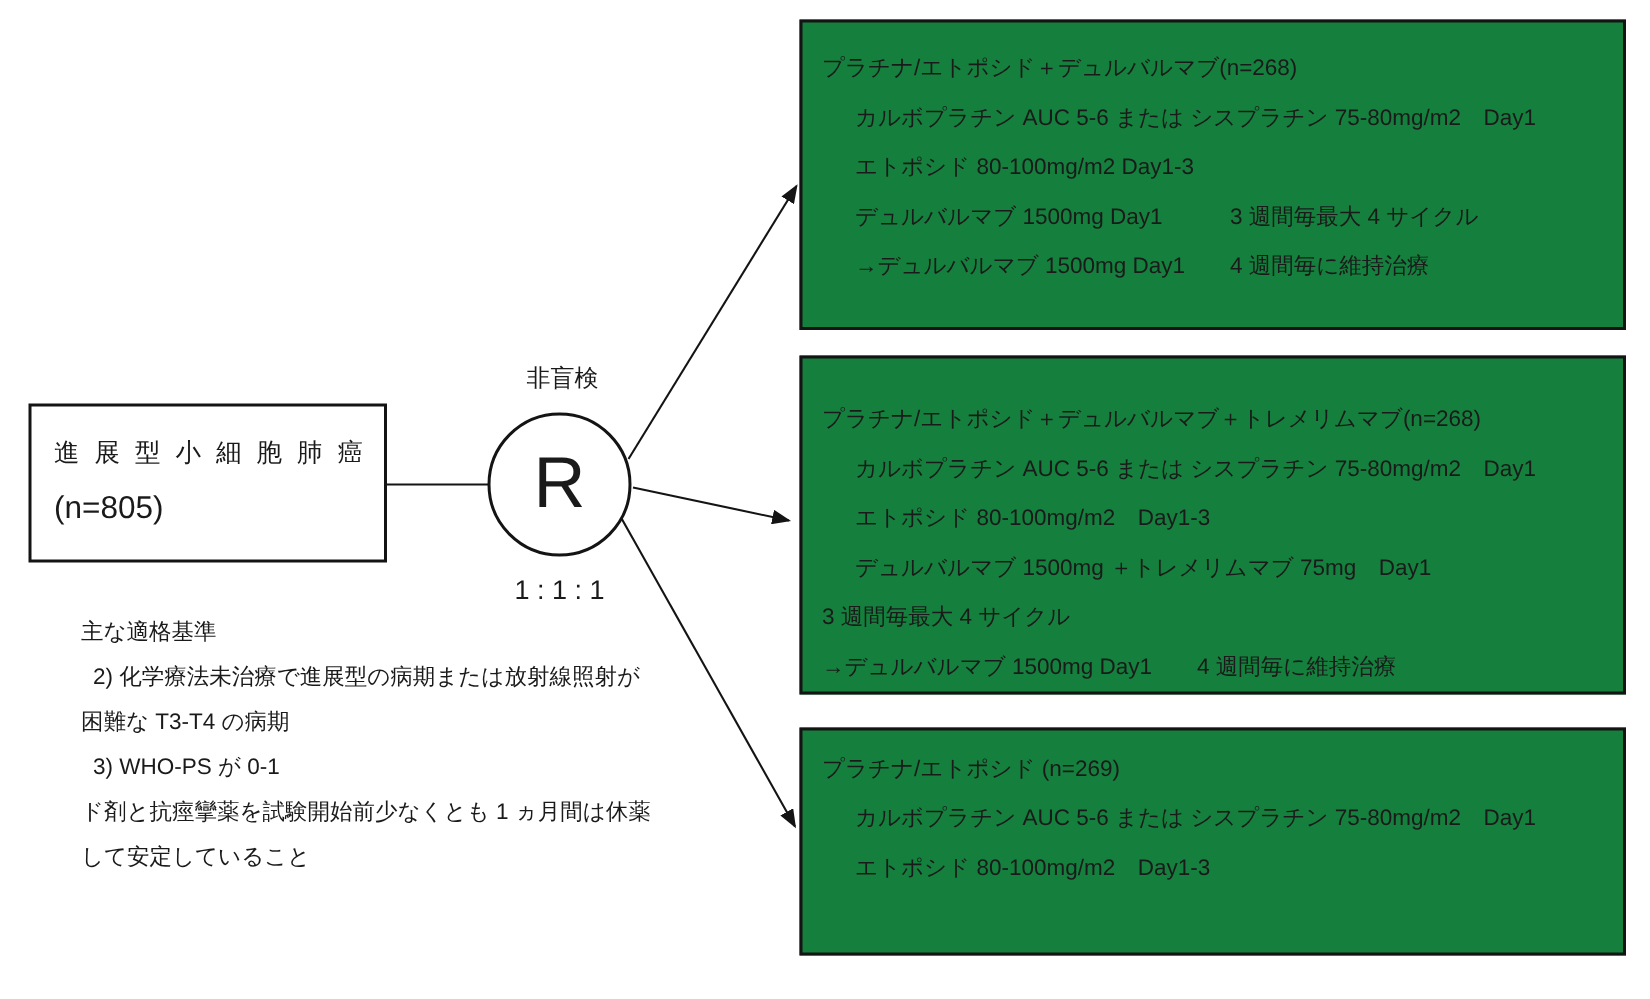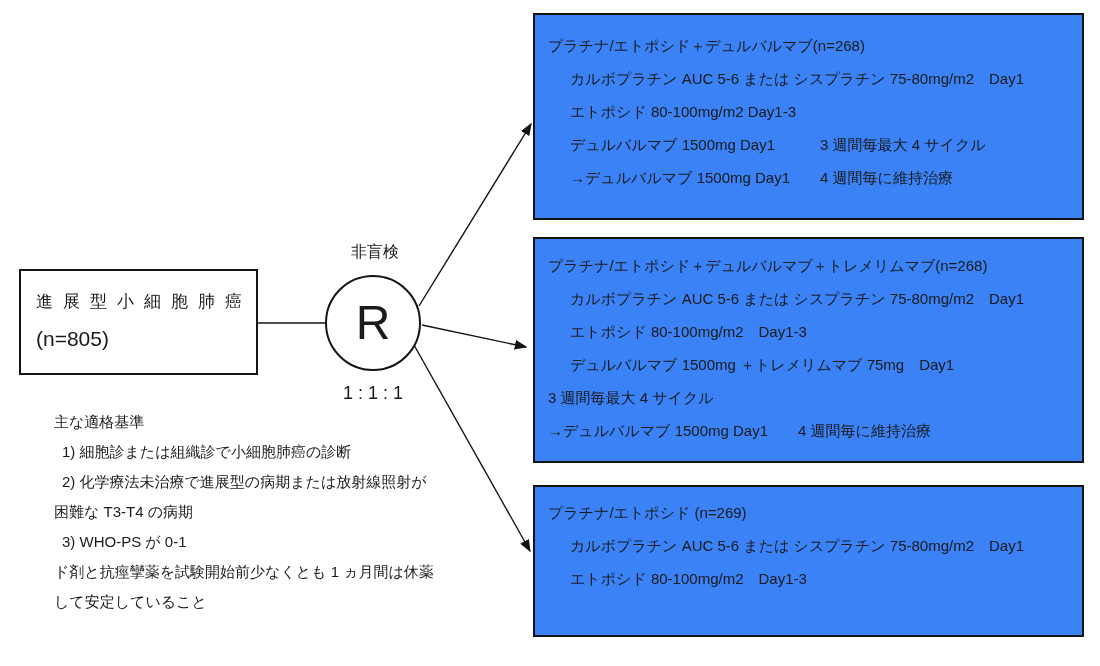--- a/index.html
+++ b/index.html
@@ -46,27 +46,27 @@
   .eligibility {
     position:absolute; left:54px; top:407px; width:480px;
     font-size:15px; line-height:30px;
   }
   .eligibility .num { padding-left:8px; }
   .eligibility div { white-space:nowrap; }
 
   
   .arm-box {
     position:absolute; left:533px; width:551px;
-    border:2px solid #141414; background:#3b82f6;
+    border:2px solid #141414; background:#15803d;
     font-size:15px; line-height:33px;
   }
   .arm-box .line { white-space:nowrap; padding-left:13px; }
   .arm-box .line.indent { padding-left:35px; }
   .arm-top    { top:13px;  height:207px; padding-top:14px; }
-  .arm-middle { top:237px; height:226px; padding-top:10px; }
+  .arm-middle { top:237px; height:226px; padding-top:24px; }
   .arm-bottom { top:485px; height:152px; padding-top:9px; }
 </style>
 </head>
 <body>
 
 <div id="canvas">
 
   <svg id="flow-svg" viewBox="0 0 1100 666" xmlns="http://www.w3.org/2000/svg">
     <defs>
       <marker id="arrowhead" markerWidth="9" markerHeight="7" refX="8" refY="3.5" orient="auto">
@@ -85,21 +85,20 @@
   </div>
 
   <div class="rand-label">非盲検</div>
   <div class="rand-circle">
     <span class="rand-symbol">R</span>
   </div>
   <div class="rand-ratio">1 : 1 : 1</div>
 
   <div class="eligibility">
     <div>主な適格基準</div>
-    <div class="num">1) 細胞診または組織診で小細胞肺癌の診断</div>
     <div class="num">2) 化学療法未治療で進展型の病期または放射線照射が</div>
     <div>困難な T3-T4 の病期</div>
     <div class="num">3) WHO-PS が 0-1</div>
     <div>ド剤と抗痙攣薬を試験開始前少なくとも 1 ヵ月間は休薬</div>
     <div>して安定していること</div>
   </div>
 
   <div class="arm-box arm-top">
     <div class="line">プラチナ/エトポシド＋デュルバルマブ(n=268)</div>
     <div class="line indent">カルボプラチン AUC 5-6 または シスプラチン 75-80mg/m2　Day1</div>

